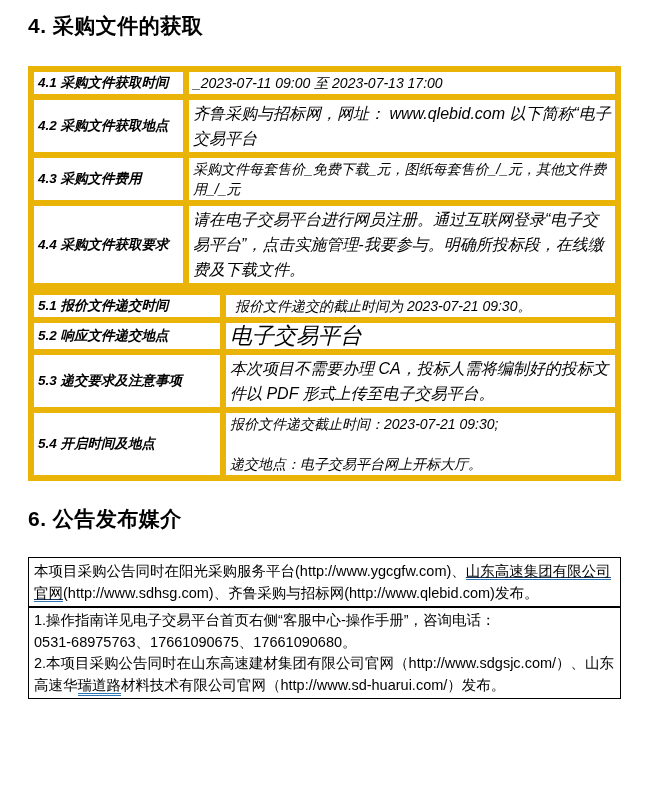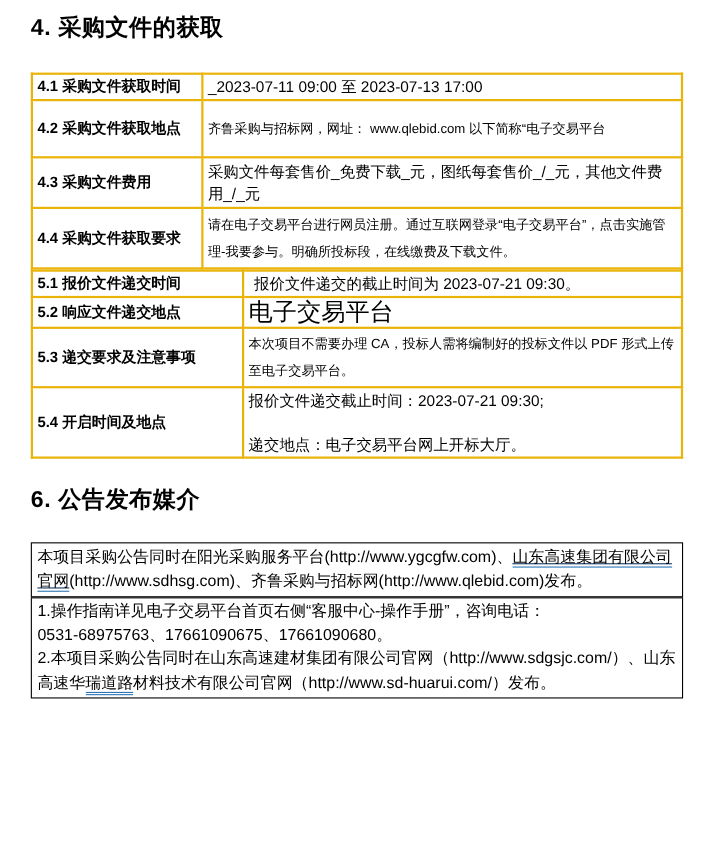--- a/index.html
+++ b/index.html
@@ -25,36 +25,37 @@
   .h5 { margin-top: 30px; margin-bottom: 20px; }
   .h6 { margin-top: 24px; margin-bottom: 24px; }
   .h7 { margin-top: 24px; margin-bottom: 22px; }
 
   table.doc-table {
     border-collapse: collapse;
     width: 593px;
     table-layout: fixed;
   }
   .doc-table td {
-    border: 2px solid #eab308;
+    border: 6px solid #eab308;
     padding: 1px 4px;
     vertical-align: middle;
     overflow: hidden;
+    font-style: italic;
   }
   .label-cell {
     font-weight: bold;
     font-size: 13.5px;
     line-height: 18px;
   }
   table.t4 .label-cell { width: 155px; }
   table.t5 .label-cell { width: 192px; }
   .value-cell { line-height: 22px; }
 
   .v-sm  { font-size: 14px;   line-height: 20px; }
-  .v-lg  { font-size: 12px;   line-height: 25px; }
+  .v-lg  { font-size: 16px;   line-height: 25px; }
   .v-lg2 { font-size: 22px; line-height: 24px; }
 
   .r41 td { height: 24px; }
   .r42 td { height: 52px; }
   .r43 td { height: 46px; }
   .r44 td { height: 55px; }
   .r51 td { height: 15px; }
   .r52 td { height: 25px; }
   .r53 td { height: 50px; }
   .r54 td { height: 62px; }

